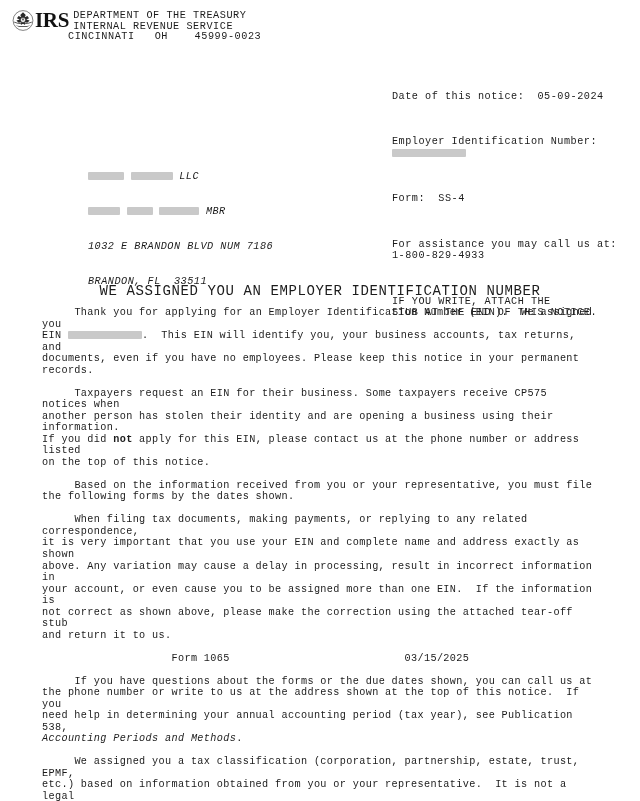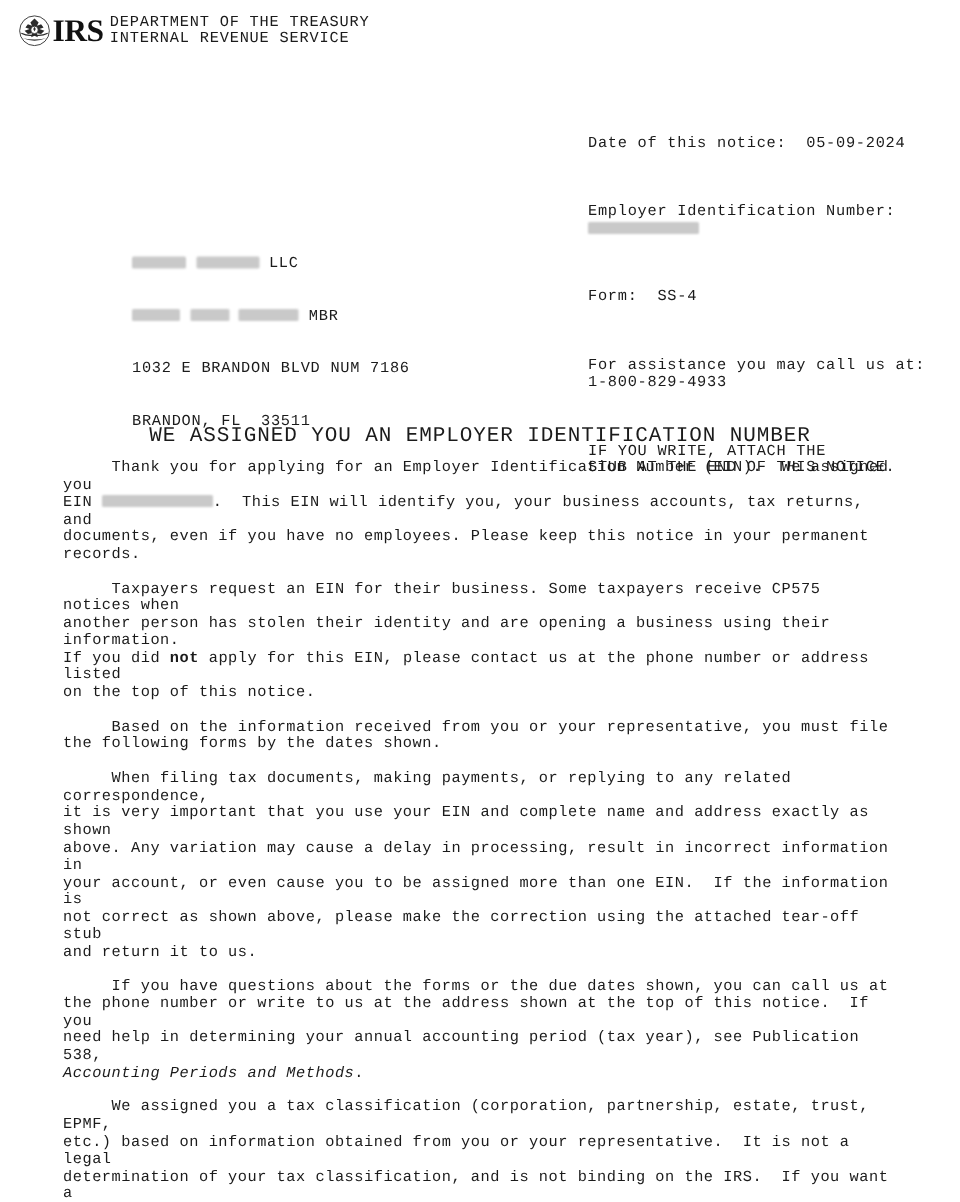--- a/index.html
+++ b/index.html
@@ -94,20 +94,21 @@
 
   
   .address-block {
     position: absolute;
     left: 88px;
     top: 148px;
     font-size: 10.2px;
     line-height: 11.6px;
     letter-spacing: 0.5px;
     white-space: pre;
+    font-style: italic;
   }
   .name-redact  { width: 36px; }
   .name-redact2 { width: 42px; }
   .mbr-r1 { width: 32px; }
   .mbr-r2 { width: 26px; }
   .mbr-r3 { width: 40px; }
 
   
   .title {
     position: absolute;
@@ -152,20 +153,21 @@
         <circle cx="20" cy="18" r="4.5" fill="#ffffff" stroke="#2a2a2a" stroke-width="1"></circle>
         <path d="M20 14 L21.5 17 L20 20 L18.5 17 Z" fill="#2a2a2a"></path>
         <path d="M6 28 Q20 34 34 28 Q20 31 6 28 Z" fill="#2a2a2a"></path>
         <path d="M4 22 Q12 26 20 24" stroke="#2a2a2a" stroke-width="1.4" fill="none"></path>
         <path d="M36 22 Q28 26 20 24" stroke="#2a2a2a" stroke-width="1.4" fill="none"></path>
       </svg>
       <span class="irs-word">IRS</span>
     </div>
     <div class="agency-lines"><span>DEPARTMENT OF THE TREASURY</span><br><span>INTERNAL REVENUE SERVICE</span></div>
   </div>
+  <div class="agency-city">CINCINNATI   OH    45999-0023</div>
 
   <div class="notice-block">
     <div class="row">Date of this notice:  05-09-2024</div>
     <div class="row"><span>Employer Identification Number:</span><br><span class="redacted ein-redact"></span></div>
     <div class="row">Form:  SS-4</div>
     <div class="row"><span>For assistance you may call us at:</span><br><span>1-800-829-4933</span></div>
     <div class="row"><span>IF YOU WRITE, ATTACH THE</span><br><span>STUB AT THE END OF THIS NOTICE.</span></div>
   </div>
 
   <div class="address-block">
@@ -192,20 +194,21 @@
     <p class="para">     Based on the information received from you or your representative, you must file
 the following forms by the dates shown.</p>
 
     <p class="para">     When filing tax documents, making payments, or replying to any related correspondence,
 it is very important that you use your EIN and complete name and address exactly as shown
 above. Any variation may cause a delay in processing, result in incorrect information in
 your account, or even cause you to be assigned more than one EIN.  If the information is
 not correct as shown above, please make the correction using the attached tear-off stub
 and return it to us.</p>
 
+    <p class="form-line">                    Form 1065                           03/15/2025</p>
 
     <p class="para"><span>     If you have questions about the forms or the due dates shown, you can call us at
 the phone number or write to us at the address shown at the top of this notice.  If you
 need help in determining your annual accounting period (tax year), see Publication 538,
 </span><span class="it">Accounting Periods and Methods</span><span>.</span></p>
 
     <p class="para"><span>     We assigned you a tax classification (corporation, partnership, estate, trust, EPMF,
 etc.) based on information obtained from you or your representative.  It is not a legal
 determination of your tax classification, and is not binding on the IRS.  If you want a
 legal determination of your tax classification, you may request a private letter ruling

